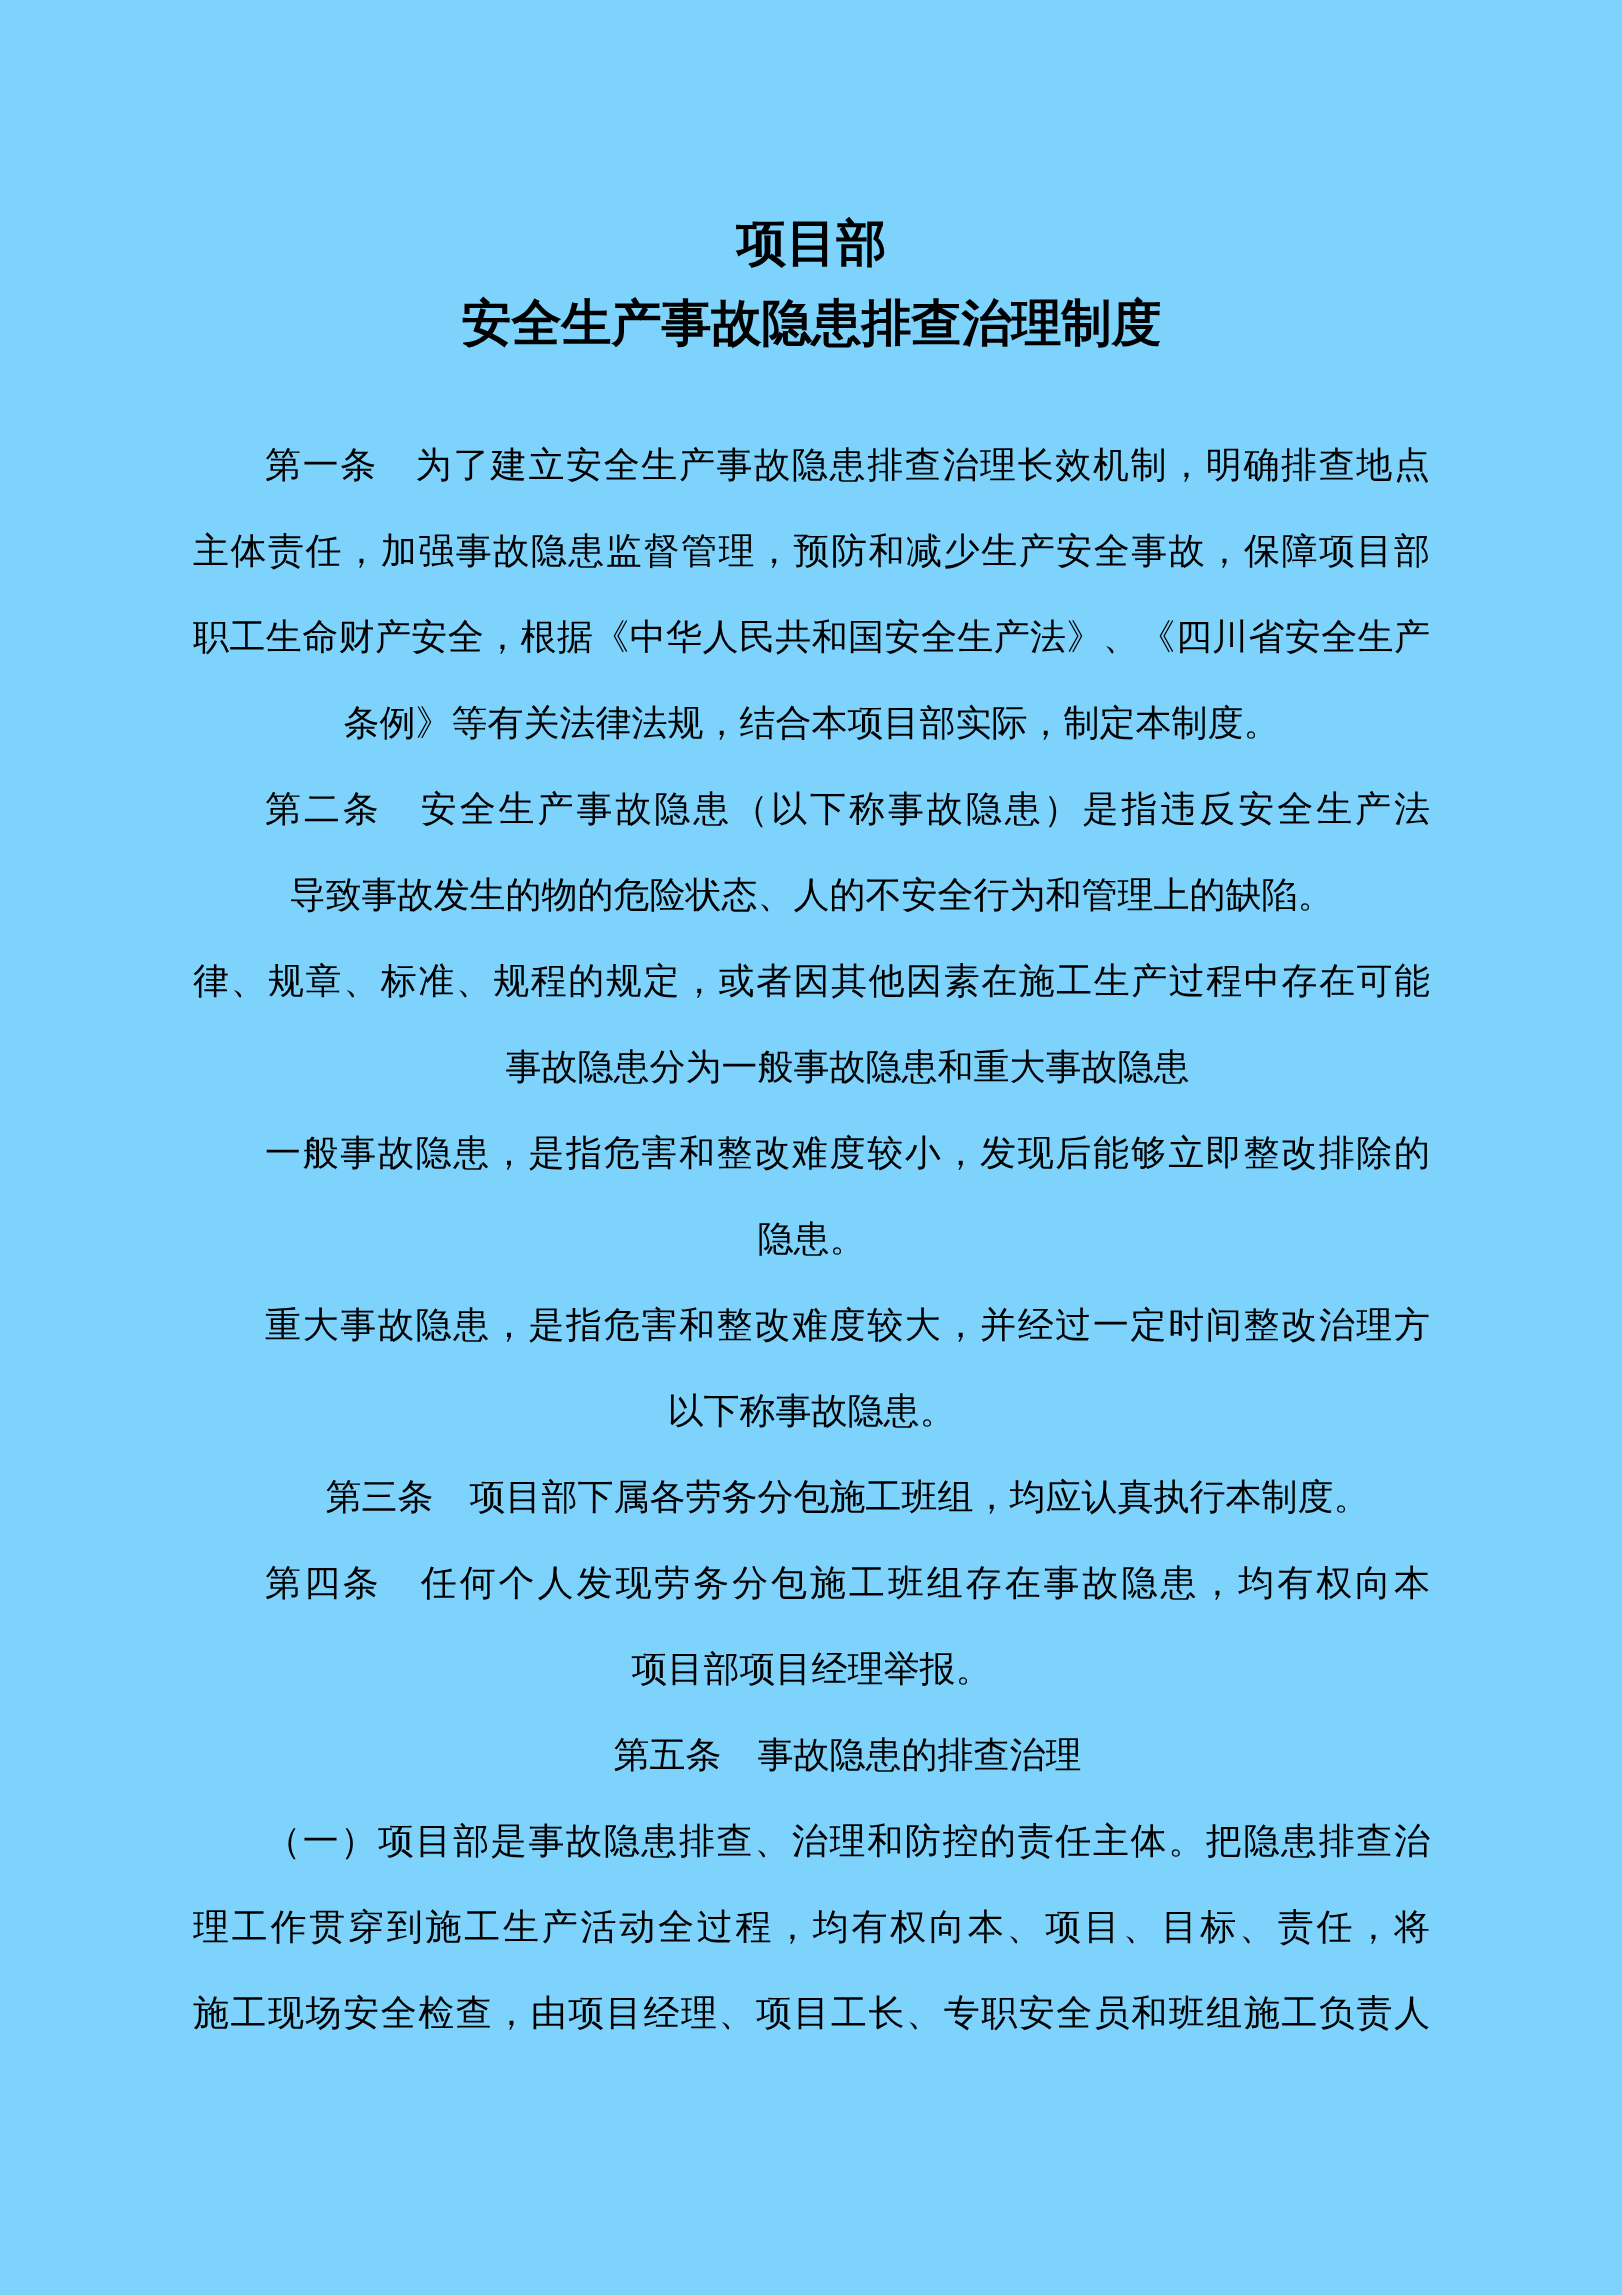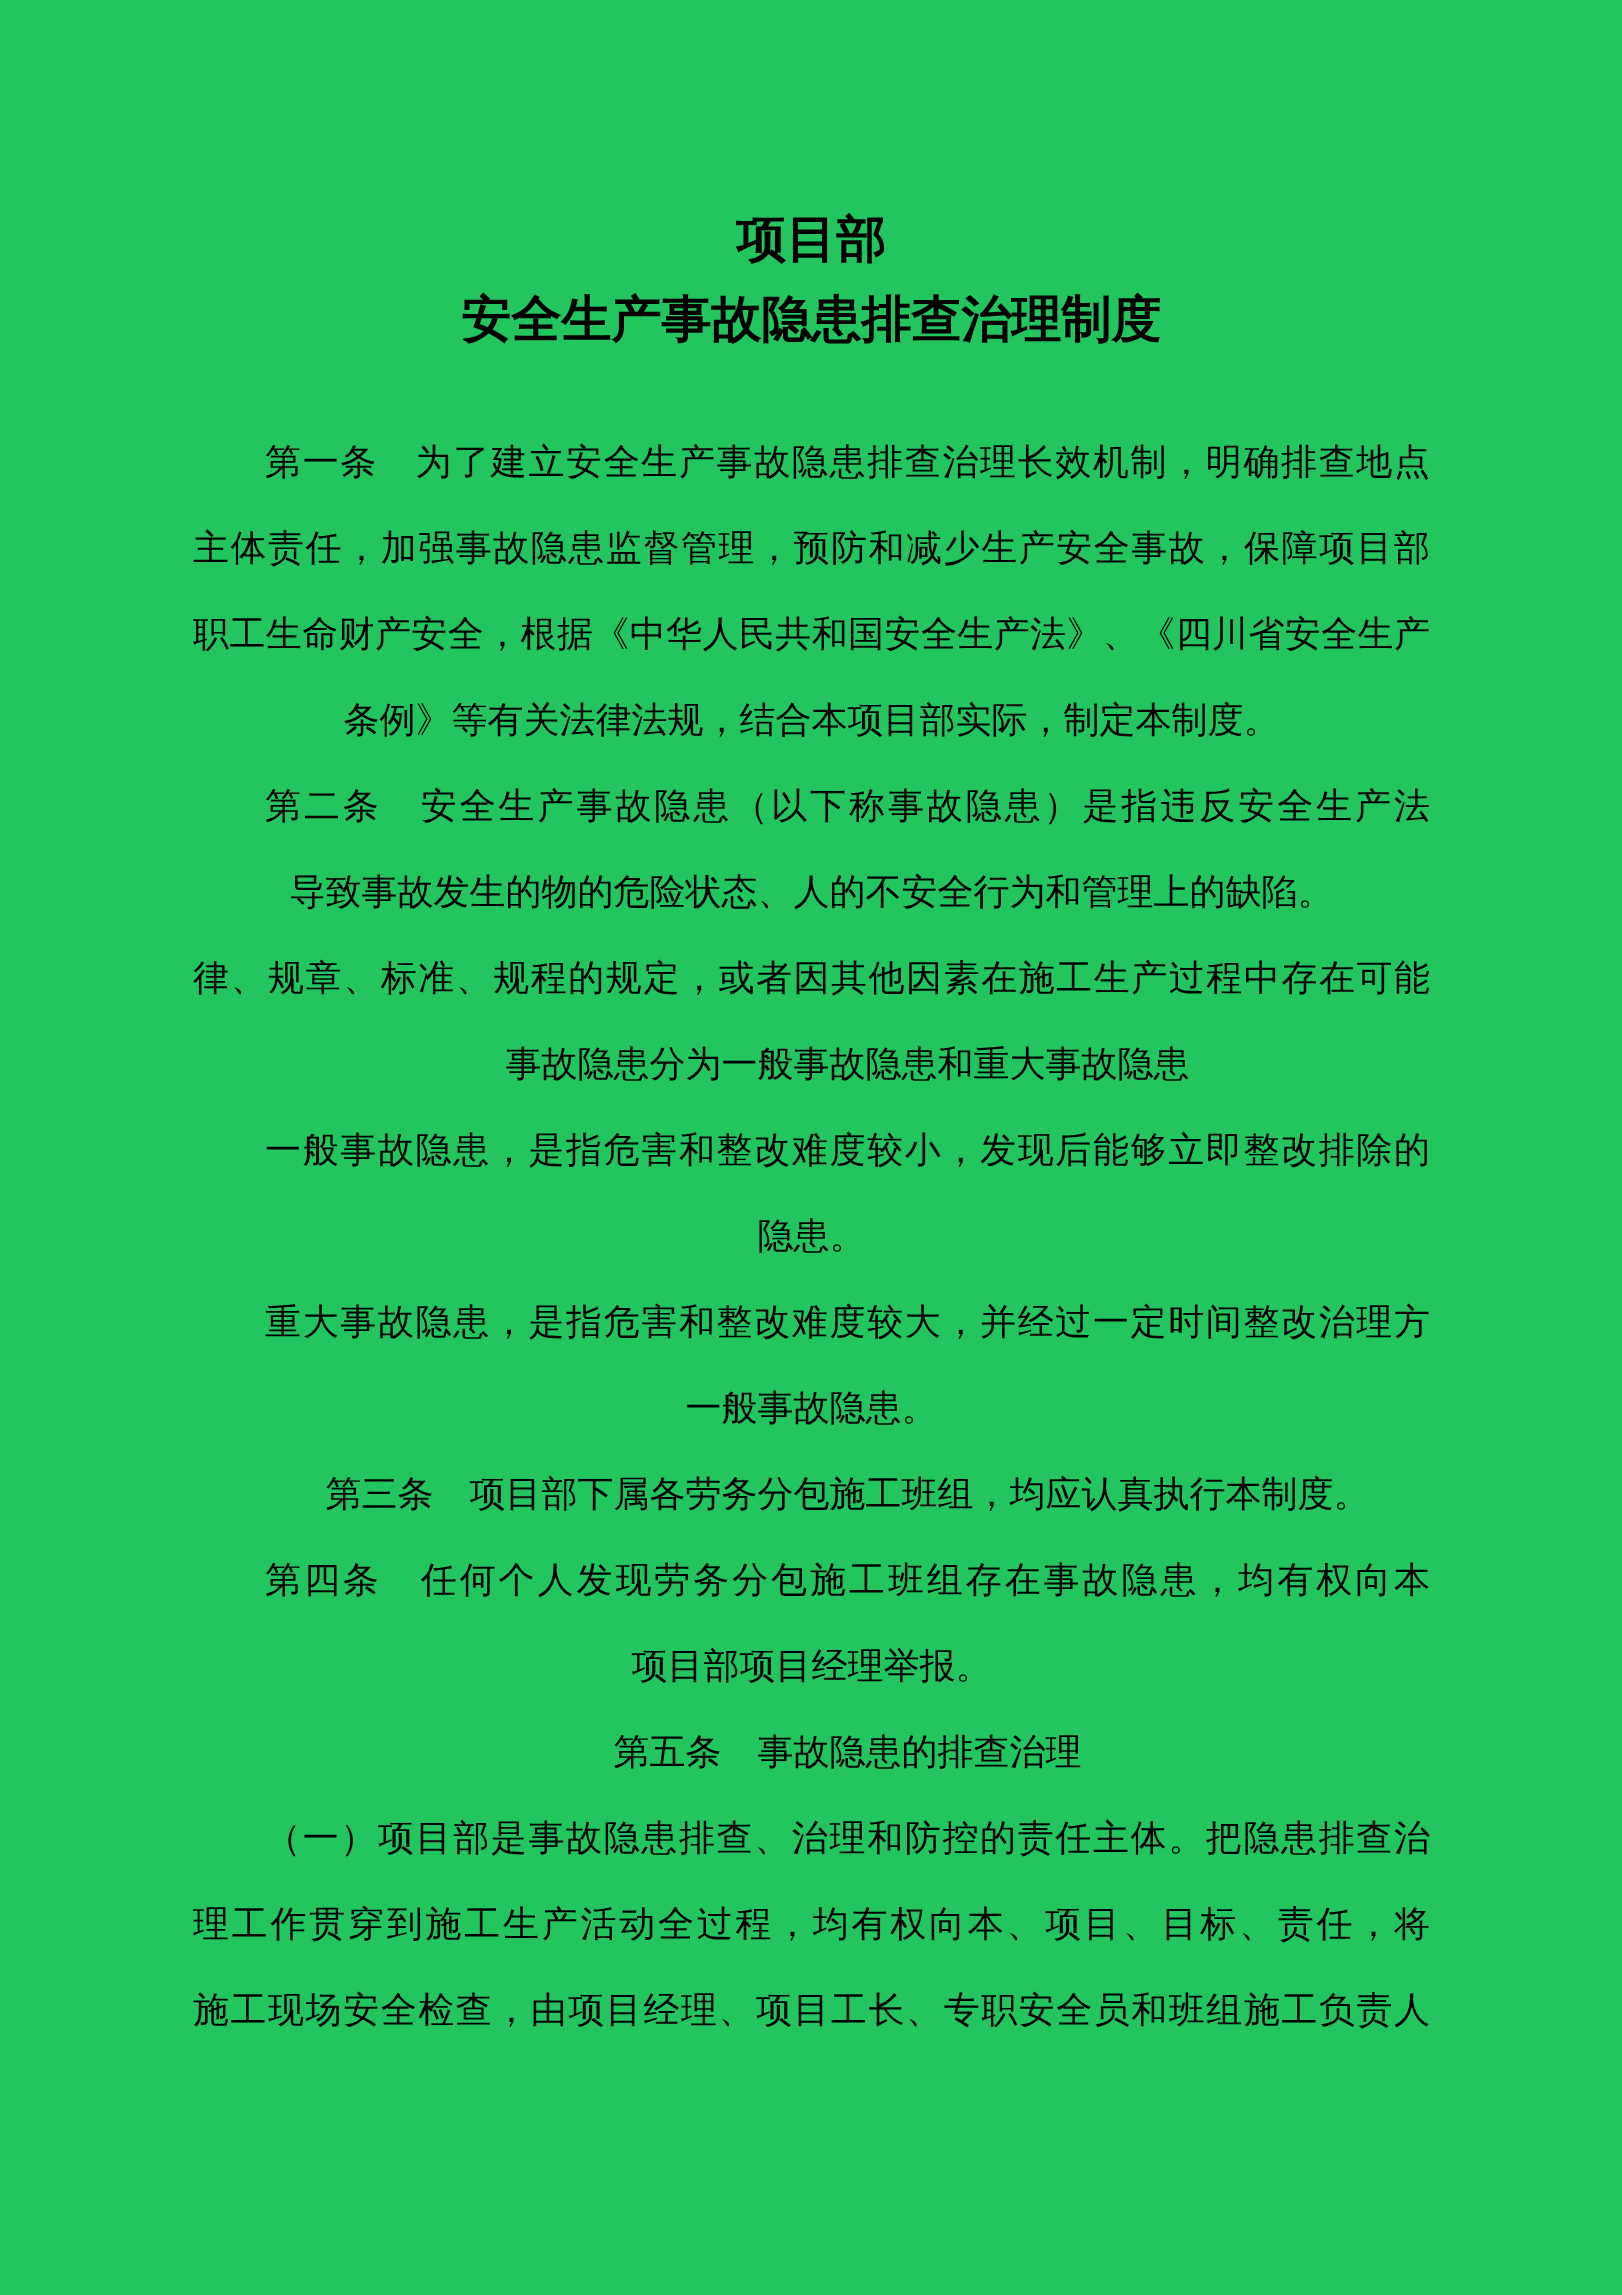--- a/index.html
+++ b/index.html
@@ -4,23 +4,23 @@
 <style>
   html, body {
     margin: 0;
     padding: 0;
     background: #ffffff;
   }
   .page {
     position: relative;
     width: 1623px;
     height: 2295px;
-    background: #22c55e;
+    background: #7dd3fc;
     color: #000000;
-    font-family: Liberation Mono, monospace;
+    font-family: Liberation Serif, serif;
     overflow: hidden;
   }
   .titles {
     position: absolute;
     left: 193px;
     top: 203px;
     width: 1237px;
     text-align: center;
   }
   .title-line {
@@ -67,21 +67,21 @@
     <div class="ln jf">主体责任，加强事故隐患监督管理，预防和减少生产安全事故，保障项目部</div>
     <div class="ln jf">职工生命财产安全，根据《中华人民共和国安全生产法》、《四川省安全生产</div>
     <div class="ln">条例》等有关法律法规，结合本项目部实际，制定本制度。</div>
     <div class="ln ind jf">第二条　安全生产事故隐患（以下称事故隐患）是指违反安全生产法</div>
     <div class="ln">导致事故发生的物的危险状态、人的不安全行为和管理上的缺陷。</div>
     <div class="ln jf">律、规章、标准、规程的规定，或者因其他因素在施工生产过程中存在可能</div>
     <div class="ln ind">事故隐患分为一般事故隐患和重大事故隐患</div>
     <div class="ln ind jf">一般事故隐患，是指危害和整改难度较小，发现后能够立即整改排除的</div>
     <div class="ln">隐患。</div>
     <div class="ln ind jf">重大事故隐患，是指危害和整改难度较大，并经过一定时间整改治理方</div>
-    <div class="ln">一般事故隐患。</div>
+    <div class="ln">以下称事故隐患。</div>
     <div class="ln ind">第三条　项目部下属各劳务分包施工班组，均应认真执行本制度。</div>
     <div class="ln ind jf">第四条　任何个人发现劳务分包施工班组存在事故隐患，均有权向本</div>
     <div class="ln">项目部项目经理举报。</div>
     <div class="ln ind">第五条　事故隐患的排查治理</div>
     <div class="ln ind jf">（一）项目部是事故隐患排查、治理和防控的责任主体。把隐患排查治</div>
     <div class="ln jf">理工作贯穿到施工生产活动全过程，均有权向本、项目、目标、责任，将</div>
     <div class="ln jf">施工现场安全检查，由项目经理、项目工长、专职安全员和班组施工负责人</div>
   </div>
 
 </div>

